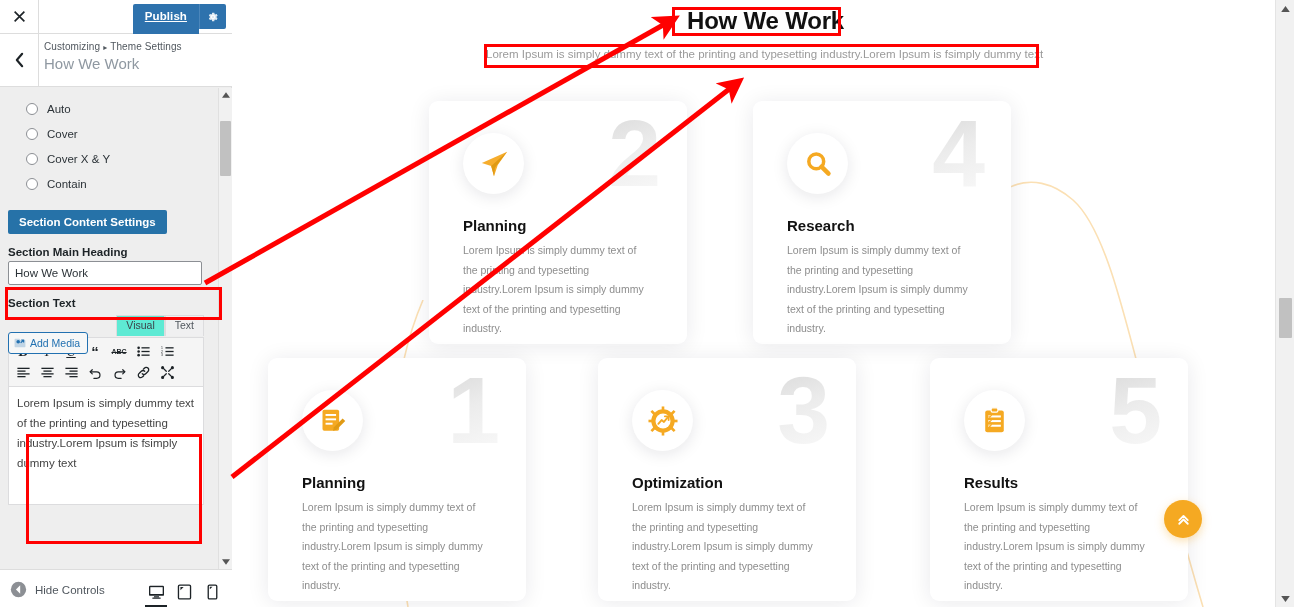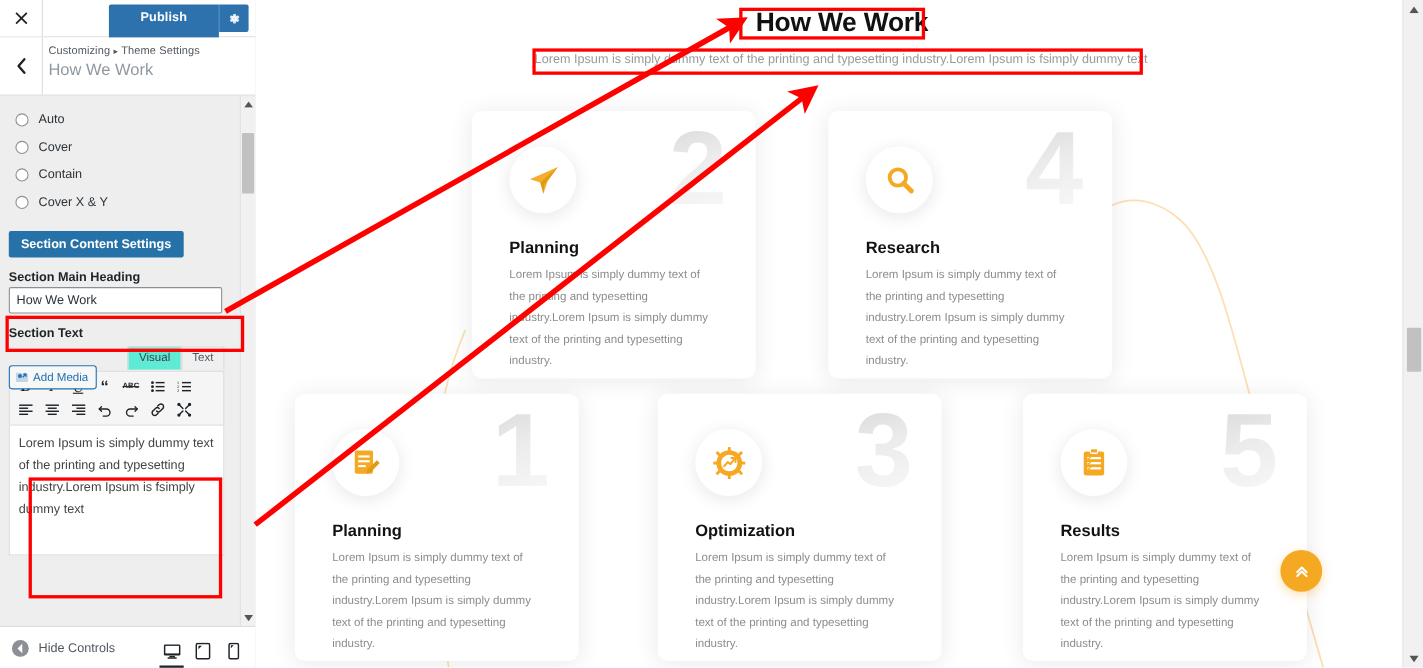--- a/index.html
+++ b/index.html
@@ -10,37 +10,37 @@
   
   .cust-panel{position:absolute;left:0;top:0;width:232px;height:607px;background:#eeeeee;
               border-right:1px solid #ddd;box-sizing:border-box;}
   .cust-header{position:absolute;left:0;top:0;width:232px;height:34px;background:#fff;
                border-bottom:1px solid #ddd;box-sizing:border-box;}
   .close-btn{position:absolute;left:0;top:0;width:38px;height:33px;border-right:1px solid #ddd;
              display:flex;align-items:center;justify-content:center;cursor:pointer;background:#fff;}
   .close-btn svg{display:block;}
   .publish-wrap{position:absolute;right:6px;top:4px;display:flex;height:25px;}
   .publish-btn{background:#2e72ad;color:#fff;font-size:11.5px;font-weight:600;
-               padding:0 29px;height:36px;line-height:25px;border:none;cursor:pointer;
-               border-radius:2px 0 0 2px;letter-spacing:.1px;}
+               padding:0 12px;height:36px;line-height:25px;border:none;cursor:pointer;
+               border-radius:2px 0 0 2px;letter-spacing:.1px;text-decoration:underline;}
   .publish-gear{background:#2e72ad;width:26px;height:25px;display:flex;align-items:center;
                 justify-content:center;cursor:pointer;border-left:1px solid #4b86bb;
                 border-radius:0 2px 2px 0;}
 
   .cust-title-row{position:absolute;left:0;top:34px;width:232px;height:53px;background:#fff;
                   border-bottom:1px solid #ddd;box-sizing:border-box;}
   .back-btn{position:absolute;left:0;top:0;width:38px;height:52px;border-right:1px solid #ddd;
             display:flex;align-items:center;justify-content:center;cursor:pointer;}
   .crumb{position:absolute;left:44px;top:7px;font-size:10px;color:#50575e;letter-spacing:.1px;}
   .crumb .sep{display:inline-block;margin:0 3px;font-size:8px;color:#50575e;}
   .panel-name{position:absolute;left:44px;top:21px;font-size:15px;color:#8f98a1;font-weight:400;}
 
   .cust-body{position:absolute;left:0;top:88px;width:218px;height:481px;overflow:hidden;
              background:#eee;}
-  .opt-list{padding:8px 0 0 4px;}
+  .opt-list{padding:8px 0 0 16px;}
   .opt-row{display:flex;align-items:center;height:25px;padding-left:10px;cursor:pointer;}
   .radio{width:12px;height:12px;border:1px solid #8c8f94;border-radius:50%;background:#fff;
          box-sizing:border-box;flex:0 0 auto;}
   .opt-label{font-size:11.5px;color:#2c3338;margin-left:9px;}
 
   .sect-btn{margin:14px 0 0 8px;display:inline-block;background:#2672a8;color:#fff;
             font-size:11.5px;font-weight:700;padding:6px 11px;border-radius:2px;cursor:pointer;}
   .field-label{margin:12px 0 3px 8px;font-size:11.5px;font-weight:700;color:#1d2327;}
   .text-input{margin-left:8px;width:194px;height:24px;border:1px solid #8c8f94;background:#fff;
               border-radius:2px;box-sizing:border-box;font-size:11.5px;color:#2c3338;
@@ -265,25 +265,25 @@
         <label class="opt-row">
           <span class="radio"></span>
           <span class="opt-label">Auto</span>
         </label>
         <label class="opt-row">
           <span class="radio"></span>
           <span class="opt-label">Cover</span>
         </label>
         <label class="opt-row">
           <span class="radio"></span>
-          <span class="opt-label">Contain</span>
+          <span class="opt-label">Cover X &amp; Y</span>
         </label>
         <label class="opt-row">
           <span class="radio"></span>
-          <span class="opt-label">Cover X &amp; Y</span>
+          <span class="opt-label">Contain</span>
         </label>
       </div>
 
       <div class="sect-btn">Section Content Settings</div>
 
       <div class="field-label">Section Main Heading</div>
       <input class="text-input" type="text" value="How We Work" style="">
 
       <div class="field-label">Section Text</div>
 

